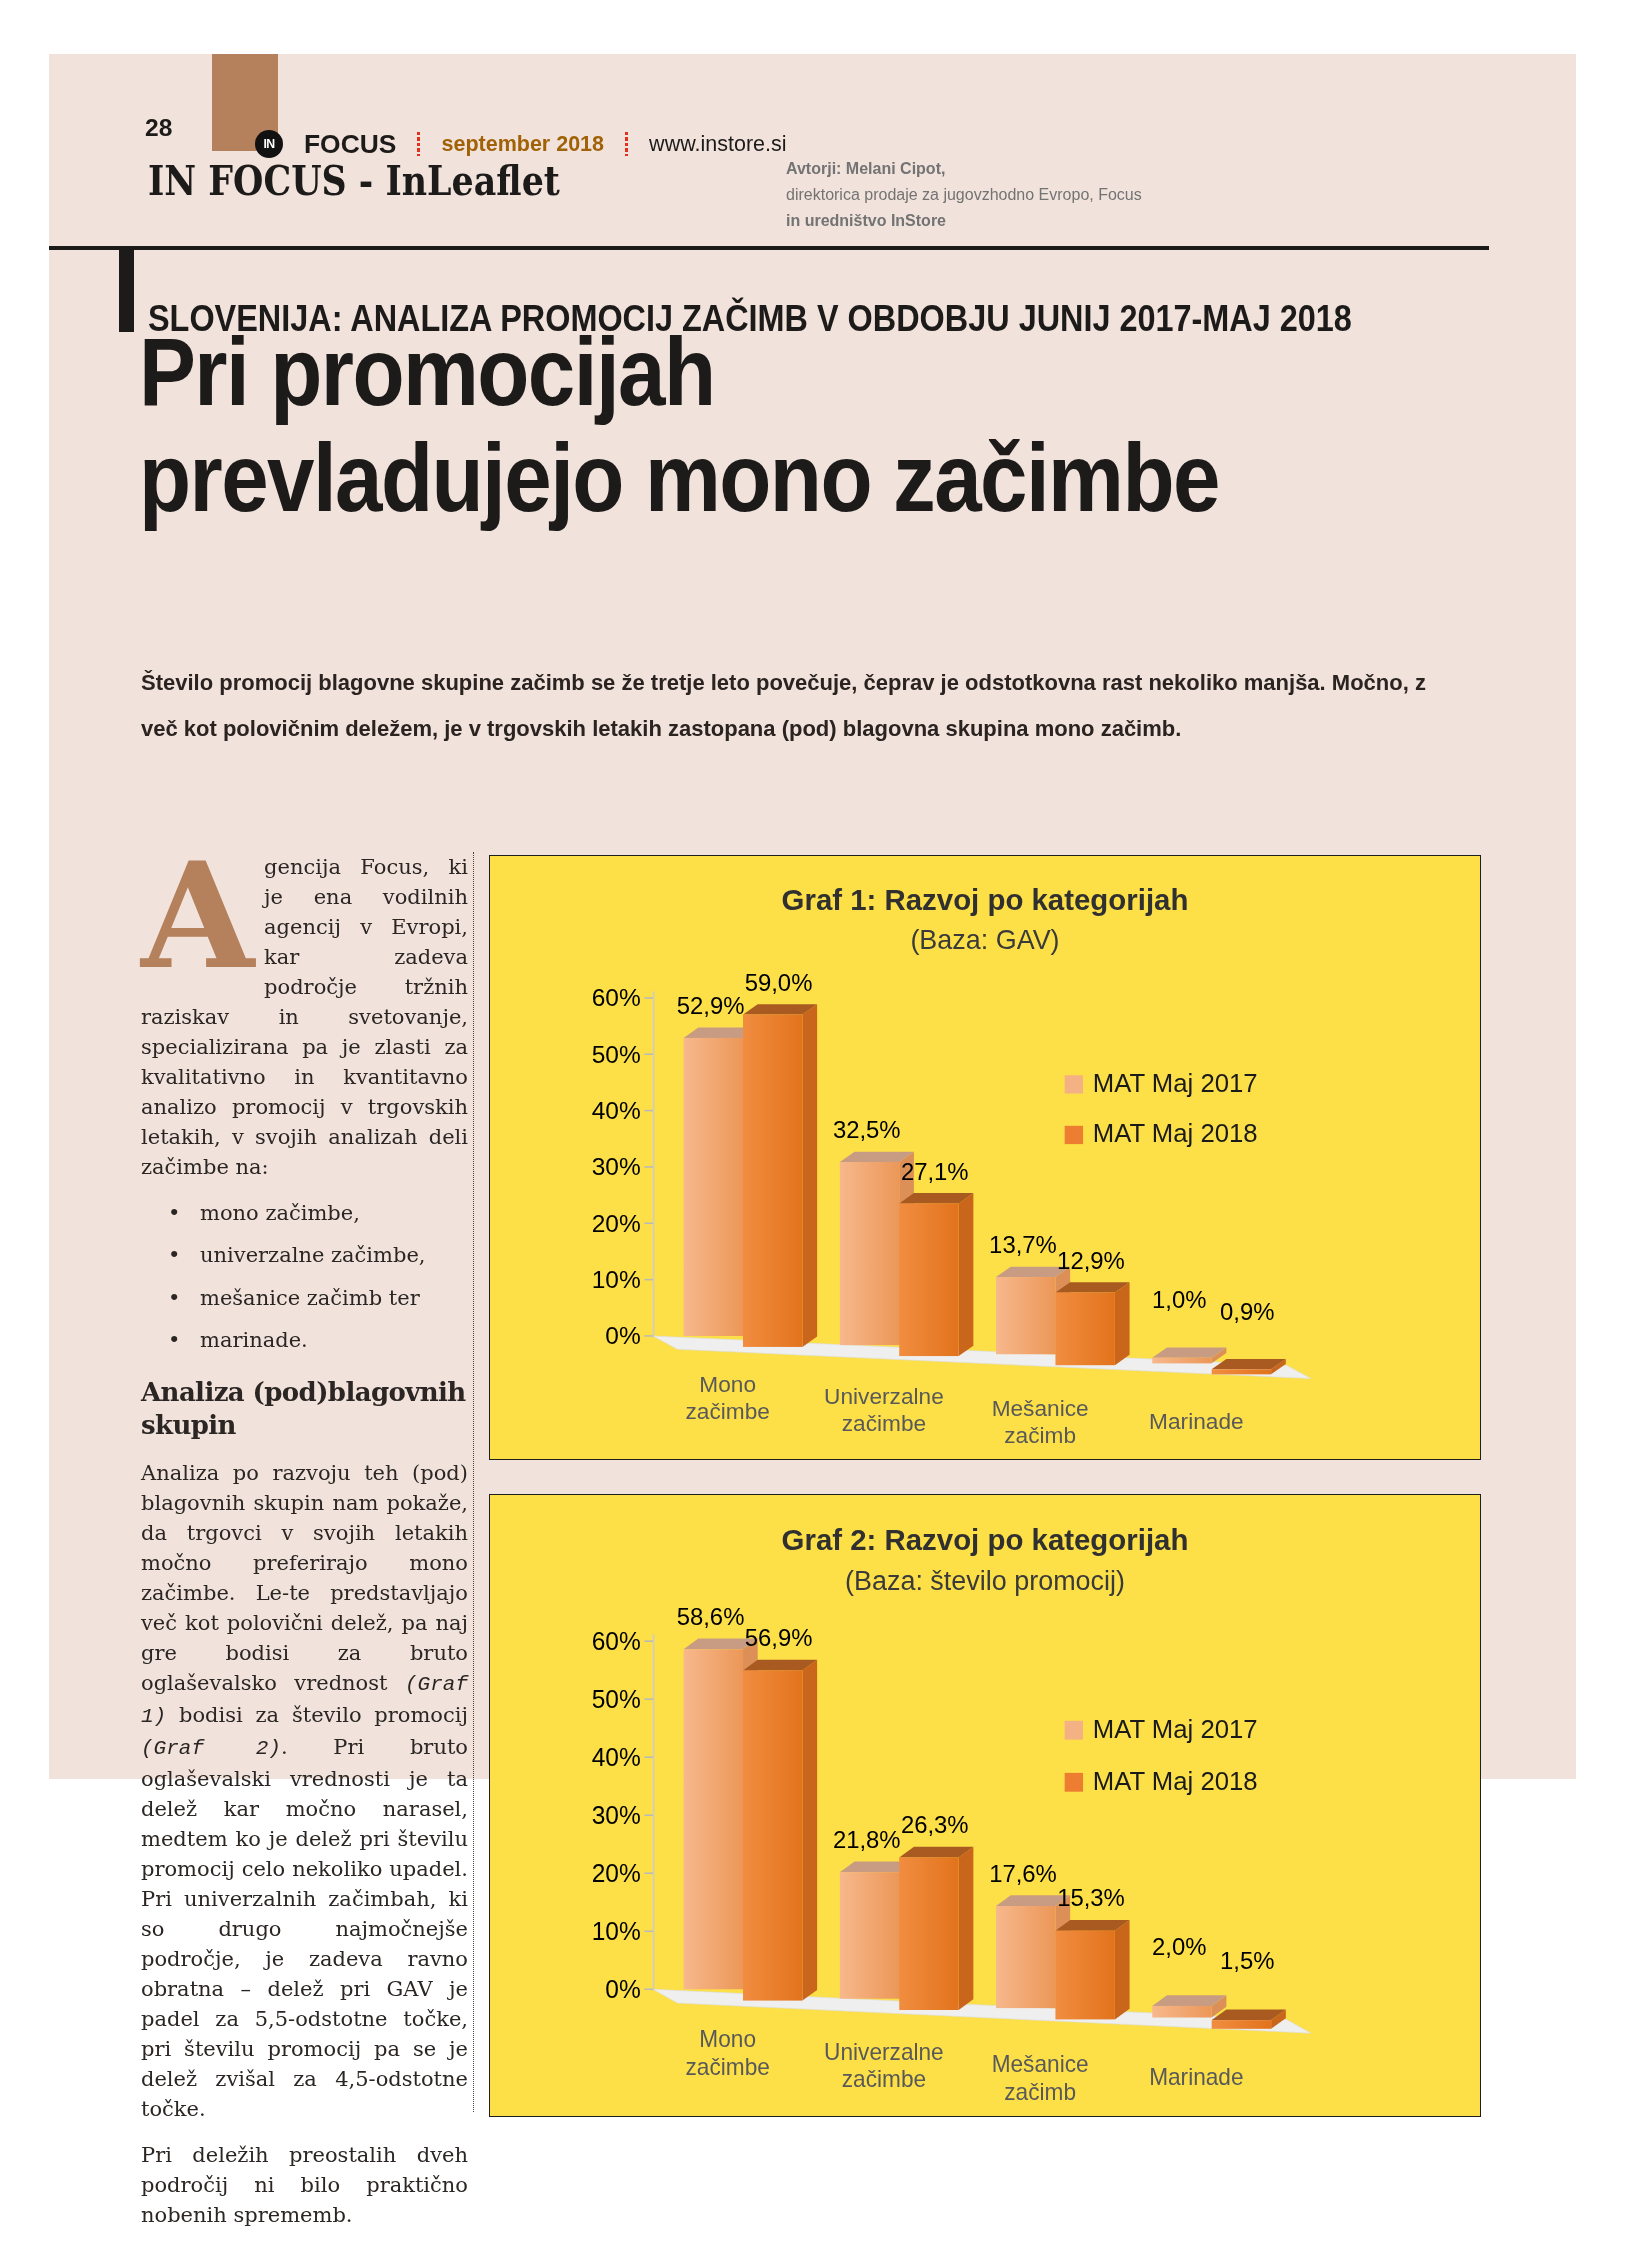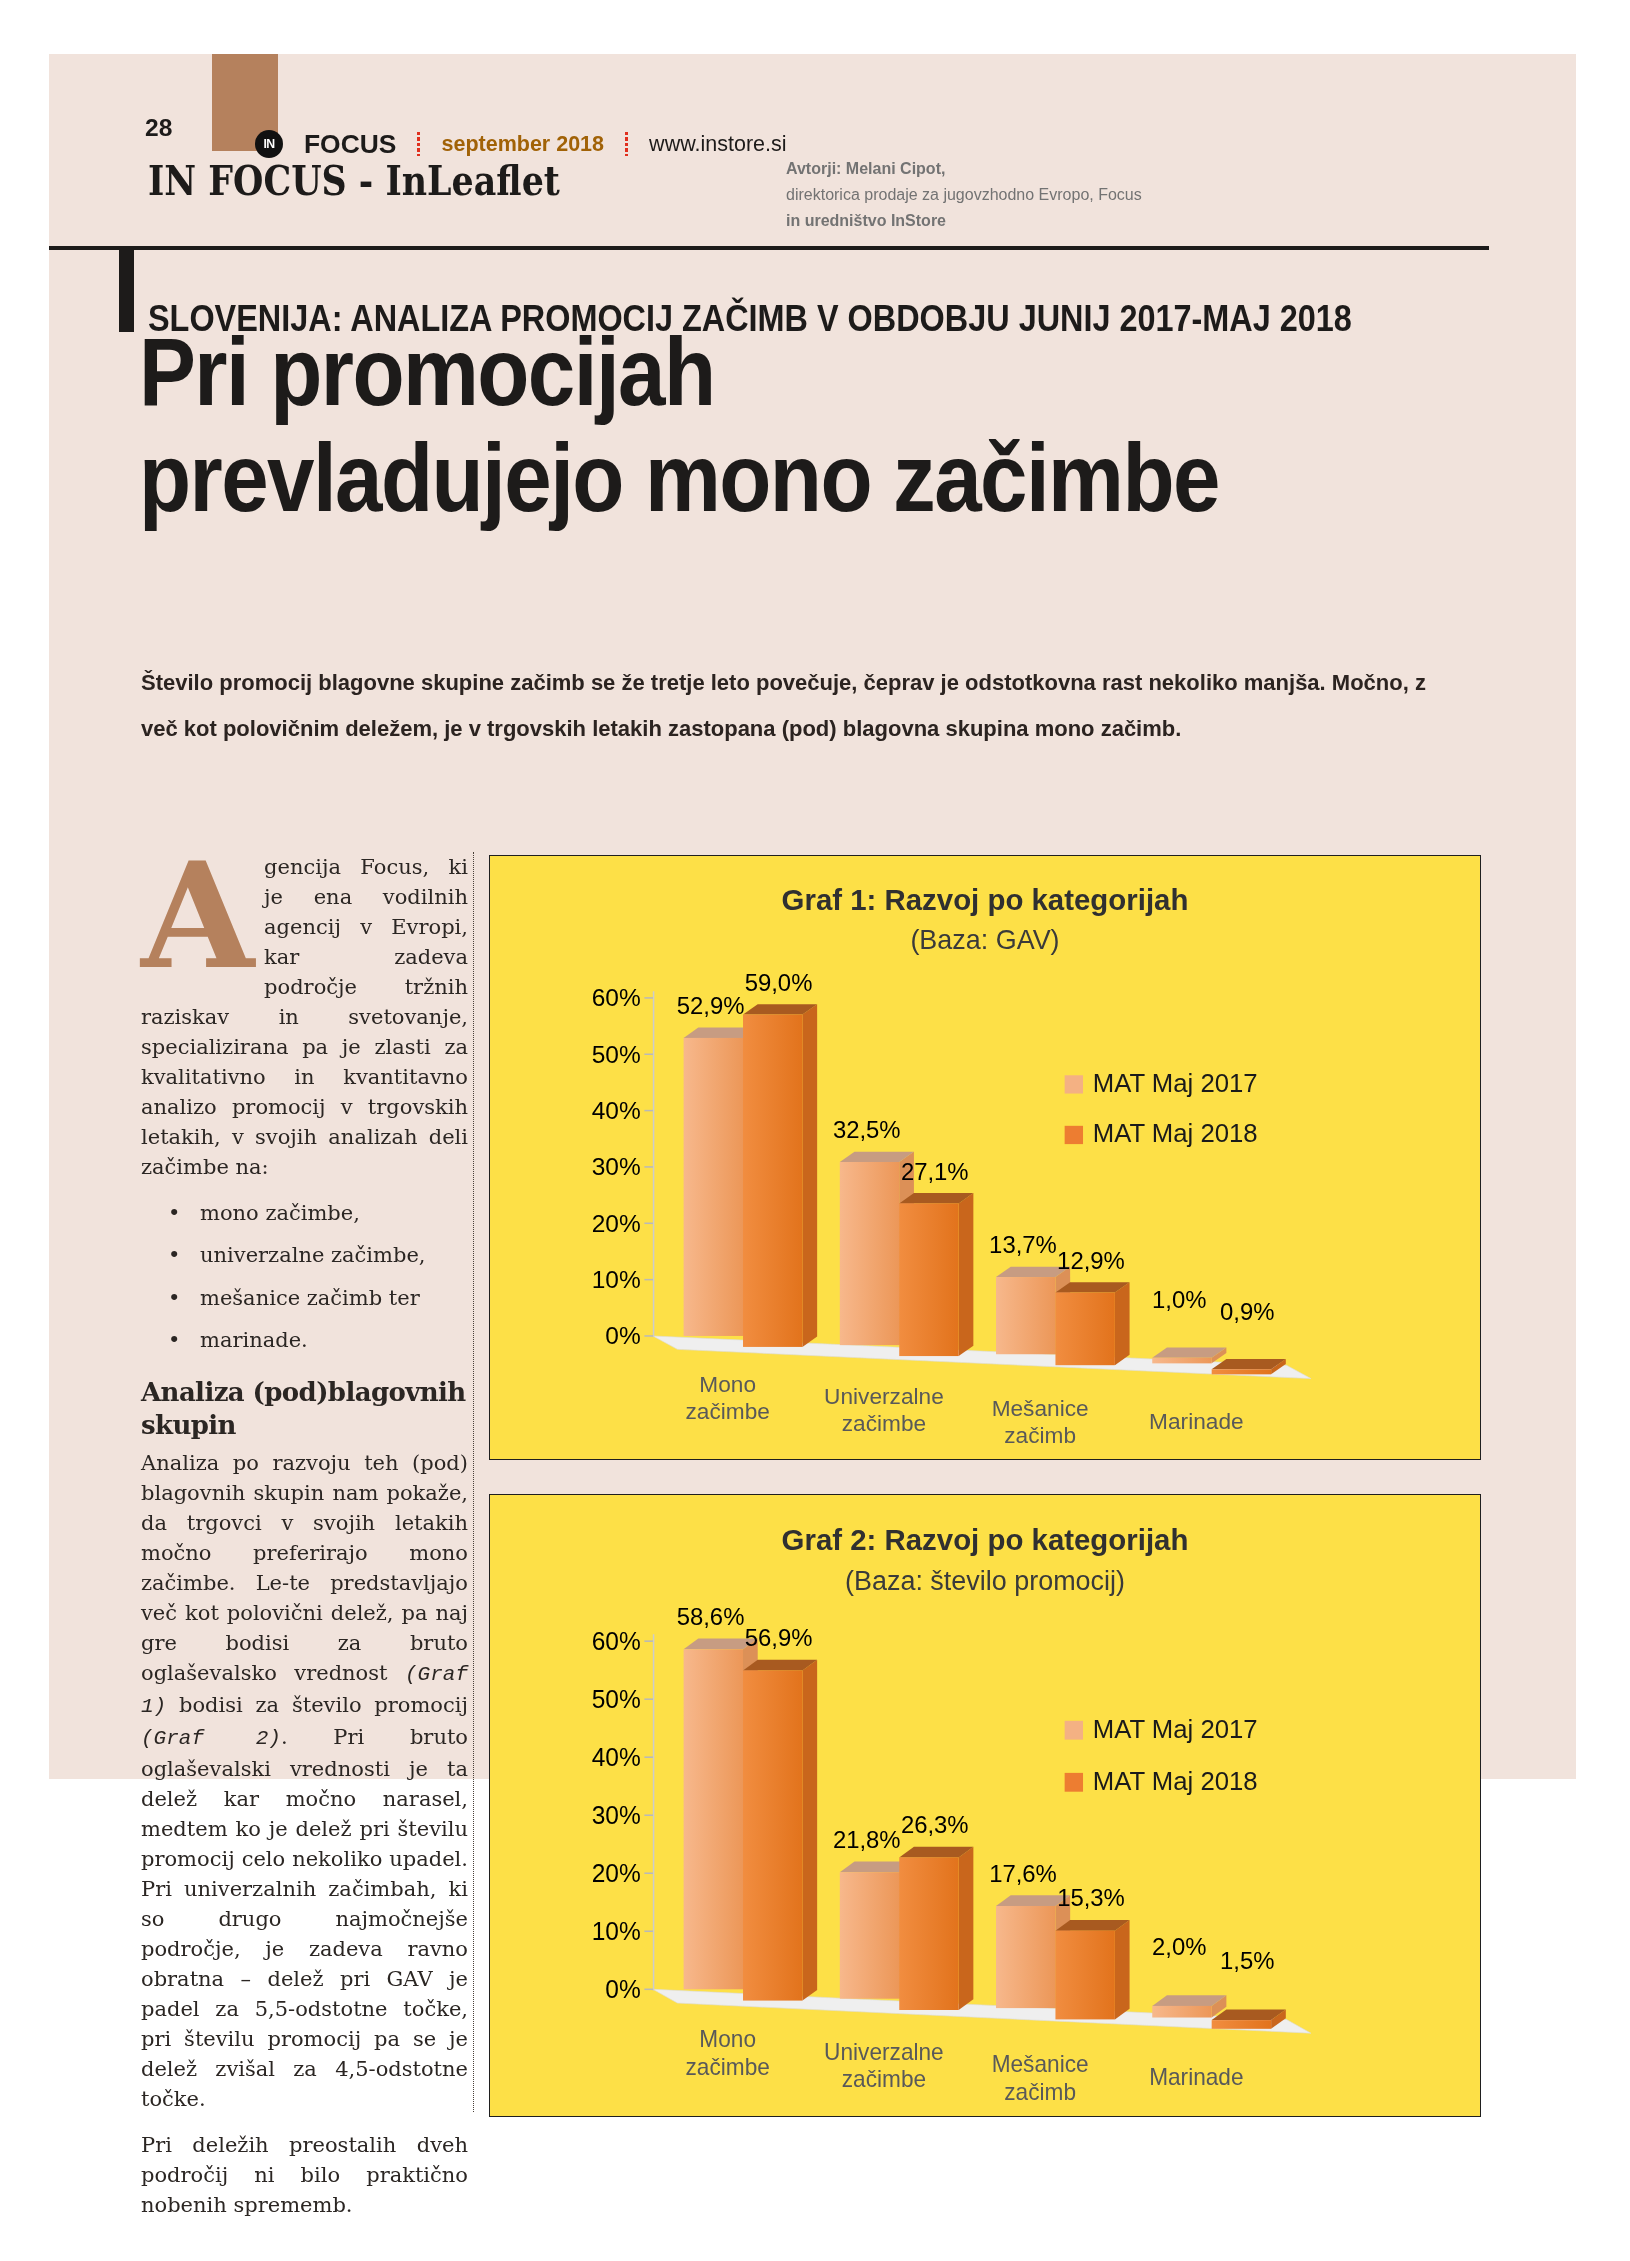--- a/index.html
+++ b/index.html
@@ -27,21 +27,21 @@
   
   .headline{left:90px;top:265px;color:#1d1b1a;font-weight:bold;font-size:97px;line-height:106px;letter-spacing:-1.8px;transform:scaleX(.88);transform-origin:left top;white-space:nowrap}
   .lead{left:92px;top:606px;width:1326px;font-weight:bold;font-size:22px;line-height:46px;color:#2b2320}
 
   
   .column{left:92px;top:798px;width:327px;font-family:"DejaVu Serif",serif;font-size:21px;line-height:30px;color:#2b2623;text-align:justify}
   .dropcap{float:left;font-family:"DejaVu Serif",serif;font-weight:bold;font-size:146px;line-height:120px;color:#b5815d;margin:3.7px 9.8px 0 0}
   .bullets{margin:13.5px 0 6.1px 27px}
   .bullet-row{display:flex;margin-bottom:12.3px;text-align:left}
   .bullet-glyph{width:32px;flex:none}
-  .subhead{font-family:"DejaVu Serif",serif;font-weight:bold;font-size:26px;line-height:33px;margin:21px 0 6px;text-align:left;letter-spacing:-0.6px}
+  .subhead{font-family:"DejaVu Serif",serif;font-weight:bold;font-size:26px;line-height:33px;margin:21px 0 16px;text-align:left;letter-spacing:-0.6px}
   .para{margin-bottom:16px}
   .ital{font-style:italic;font-family:Liberation Mono, monospace}
   .divider{left:424px;top:798px;height:1260px;width:0;border-left:1.8px dotted #4a4038}
 
   
   .chart-box{background:#fde047;border:1.8px solid #1f1f1f}
   .g1{left:440px;top:801px;width:992px;height:605px}
   .g2{left:440px;top:1440px;width:992px;height:623px}
   .chart-box svg{width:100%;height:100%;display:block;font-family:"Liberation Sans",sans-serif}
 </style>

